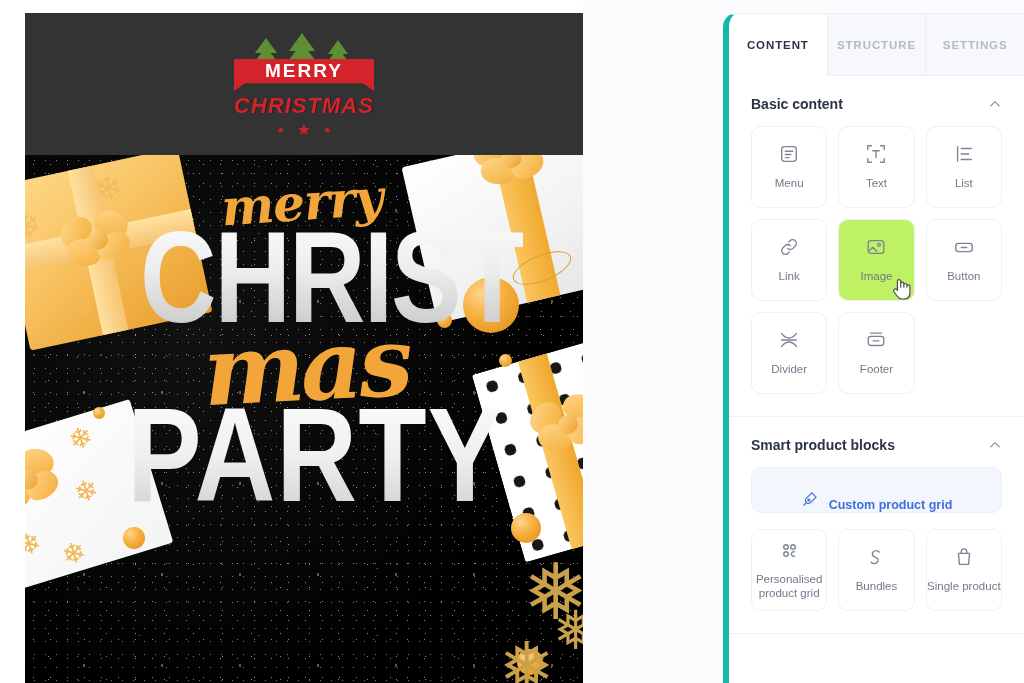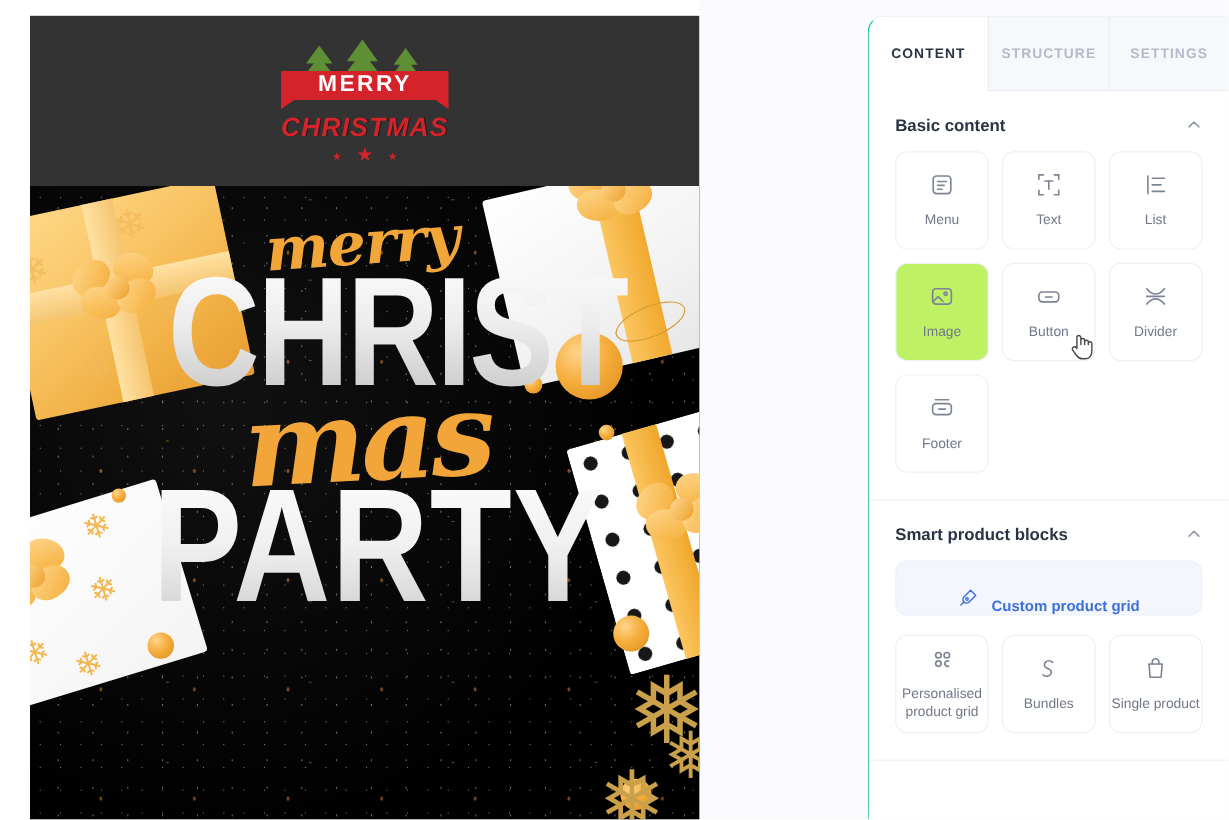--- a/index.html
+++ b/index.html
@@ -181,21 +181,21 @@
 
   
   #right-gutter {
     position: absolute; left: 583px; top: 0; width: 441px; height: 683px;
     background: #fbfbfd;
   }
   #panel {
     position: absolute; left: 723px; top: 13px; width: 301px; height: 670px;
     background: #ffffff;
     border-top-left-radius: 14px;
-    border-left: 1px solid #14b8a6;
+    border-left: 6px solid #14b8a6;
     border-top: 1px solid #eceef4;
     overflow: hidden;
   }
   #tabs { display: flex; height: 62px; }
   .tab {
     flex: 1; display: flex; align-items: center; justify-content: center;
     font-size: 11.5px; font-weight: 700; letter-spacing: .9px;
     color: #b4bac8; background: #f6f8fb;
     border-bottom: 1px solid #eceef4; cursor: pointer;
   }
@@ -420,20 +420,29 @@
           <svg viewBox="0 0 24 24" width="22" height="22" fill="none" stroke="currentColor" stroke-width="1.5" stroke-linecap="round">
               <path d="M5 4v16"></path>
               <line x1="9" y1="6" x2="20" y2="6"></line>
               <line x1="9" y1="12" x2="17" y2="12"></line>
               <line x1="9" y1="18" x2="20" y2="18"></line>
             </svg>
         </span>
         <span class="lbl">List</span>
       </div>
 
+      <div class="cell">
+        <span>
+          <svg viewBox="0 0 24 24" width="22" height="22" fill="none" stroke="currentColor" stroke-width="1.5" stroke-linecap="round">
+              <path d="M10.5 13.5a4 4 0 0 0 5.7 0l2.6-2.6a4 4 0 1 0-5.7-5.7l-1.3 1.3"></path>
+              <path d="M13.5 10.5a4 4 0 0 0-5.7 0l-2.6 2.6a4 4 0 1 0 5.7 5.7l1.3-1.3"></path>
+            </svg>
+        </span>
+        <span class="lbl">Link</span>
+      </div>
 
       <div class="cell selected">
         <span>
           <svg viewBox="0 0 24 24" width="22" height="22" fill="none" stroke="currentColor" stroke-width="1.5" stroke-linecap="round" stroke-linejoin="round">
               <rect x="3.5" y="5" width="17" height="14" rx="3"></rect>
               <circle cx="15.3" cy="9.6" r="1.5"></circle>
               <path d="M4.2 16.5l4.3-4.3 4.4 4.4"></path>
             </svg>
         </span>
         <span class="lbl">Image</span>

